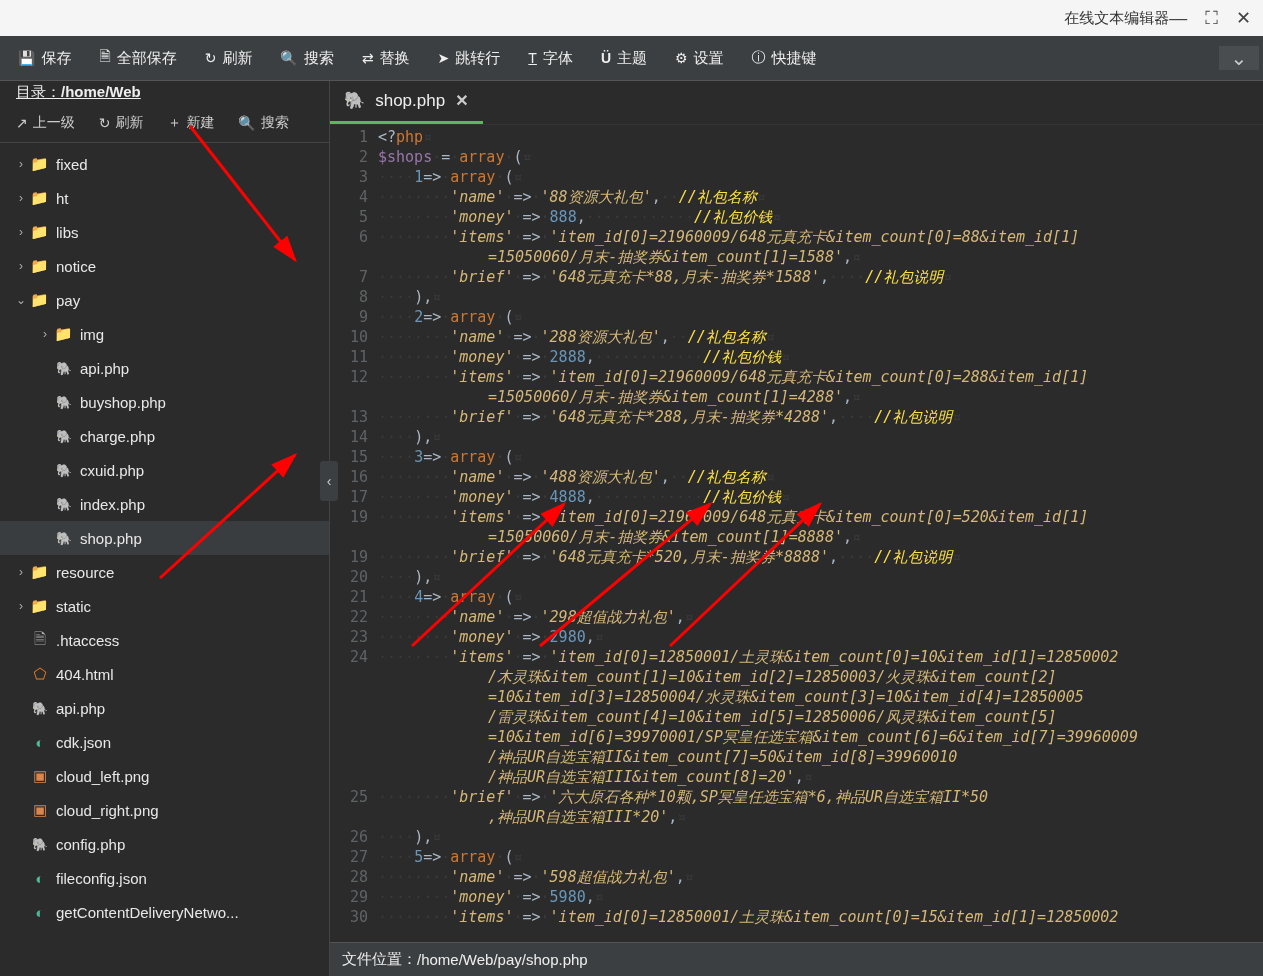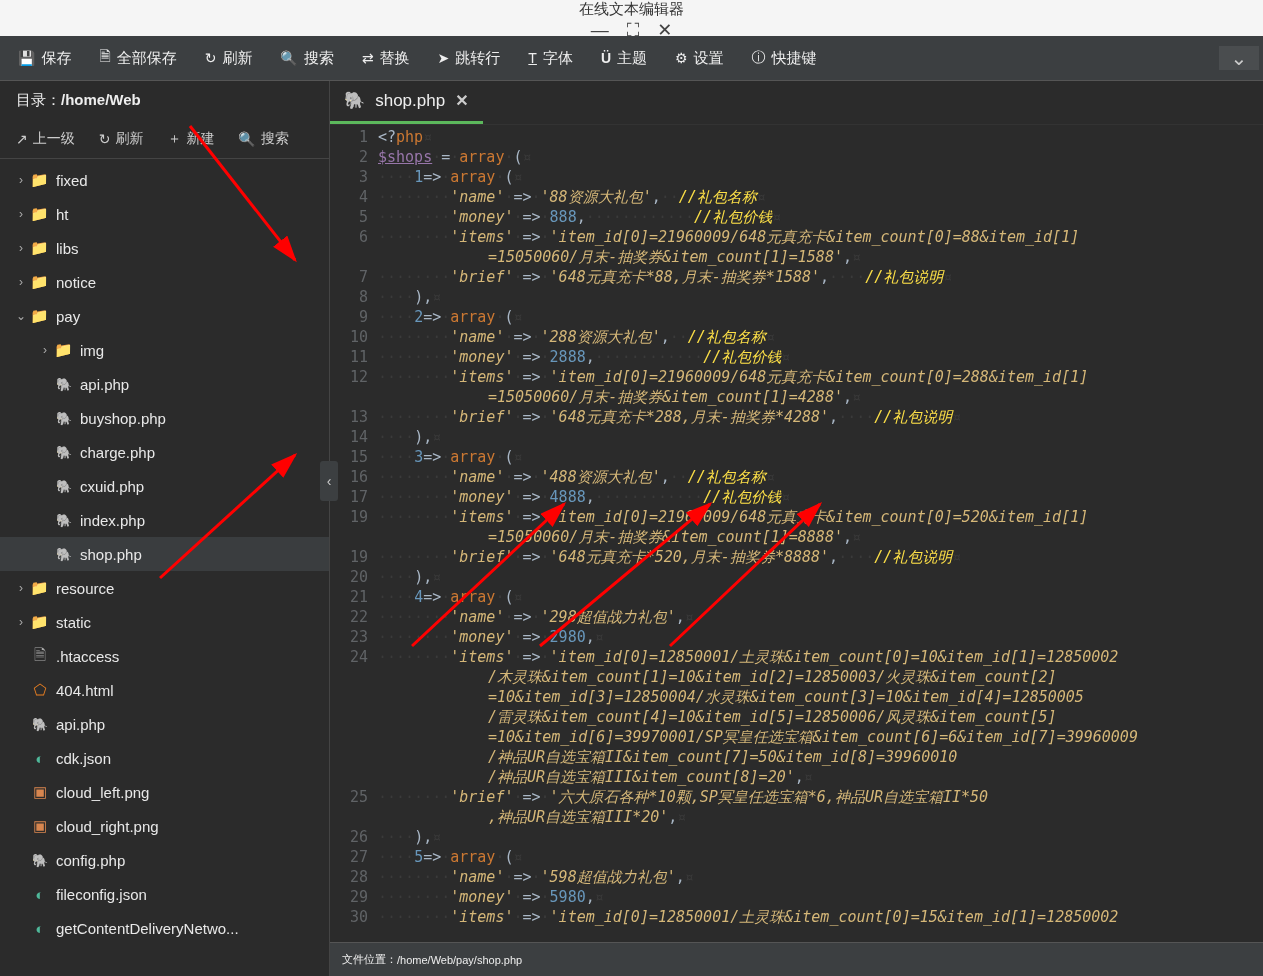--- a/index.html
+++ b/index.html
@@ -12,22 +12,21 @@
   overflow: hidden;
   font-size: 14px;
 }
 .titlebar {
   height: 36px;
   background: #f5f5f5;
   color: #333;
   display: flex;
   align-items: center;
   padding: 0 12px;
-  justify-content: flex-start;
-  flex-direction: column;
+  justify-content: flex-end;
 }
 .titlebar .title { font-size: 15px; }
 .titlebar .win-ctrl { display: flex; gap: 18px; align-items: center; }
 .titlebar .win-ctrl span { cursor: pointer; font-size: 18px; color: #444; }
 .toolbar {
   height: 45px;
   background: #3c3f41;
   display: flex;
   align-items: center;
   padding: 0 4px;
@@ -58,24 +57,25 @@
 }
 .sidebar {
   width: 330px;
   background: #2b2b2b;
   border-right: 1px solid #444;
   display: flex;
   flex-direction: column;
   color: #ddd;
 }
 .sidebar .dir-label {
-  padding: 10px 16px;
+  padding: 2px 16px;
   font-size: 15px;
   color: #eee;
   background: #2b2b2b;
+  text-decoration: underline;
 }
 .sidebar .dir-label .path { font-weight: bold; }
 .sidebar .dir-btns {
   display: flex;
   padding: 6px 6px;
   gap: 4px;
   border-bottom: 1px solid #444;
 }
 .sidebar .dir-btns .dbtn {
   color: #ccc;
@@ -170,21 +170,21 @@
 .code {
   flex: 1;
   white-space: pre;
   padding-top: 2px;
   overflow: hidden;
   color: #a9b7c6;
 }
 .code .line { height: 20px; }
 .code .wrap { height: 20px; padding-left: 110px; }
 .kw { color: #cc7832; }
-.var { color: #9876aa; text-decoration: underline; }
+.var { color: #9876aa; }
 .arr { color: #cc7832; margin-top: 24px; }
 .num { color: #6897bb; }
 .str { color: #d5b778; font-style: italic; }
 .op { color: #a9b7c6; }
 .pn { color: #a9b7c6; }
 .cm { color: #fde047; font-style: italic; }
 .ws { color: #3a3a3a; }
 .collapse-handle {
   position: absolute;
   left: -10px;
@@ -200,21 +200,21 @@
   cursor: pointer;
   z-index: 5;
 }
 .statusbar {
   height: 34px;
   background: #3c3f41;
   display: flex;
   align-items: center;
   padding: 8px 12px;
   color: #eee;
-  font-size: 11px;
+  font-size: 15px;
   border-top: 1px solid #555;
 }
 .arrow {
   position: absolute;
   pointer-events: none;
   z-index: 10;
 }
 </style>
 </head>
 <body>

